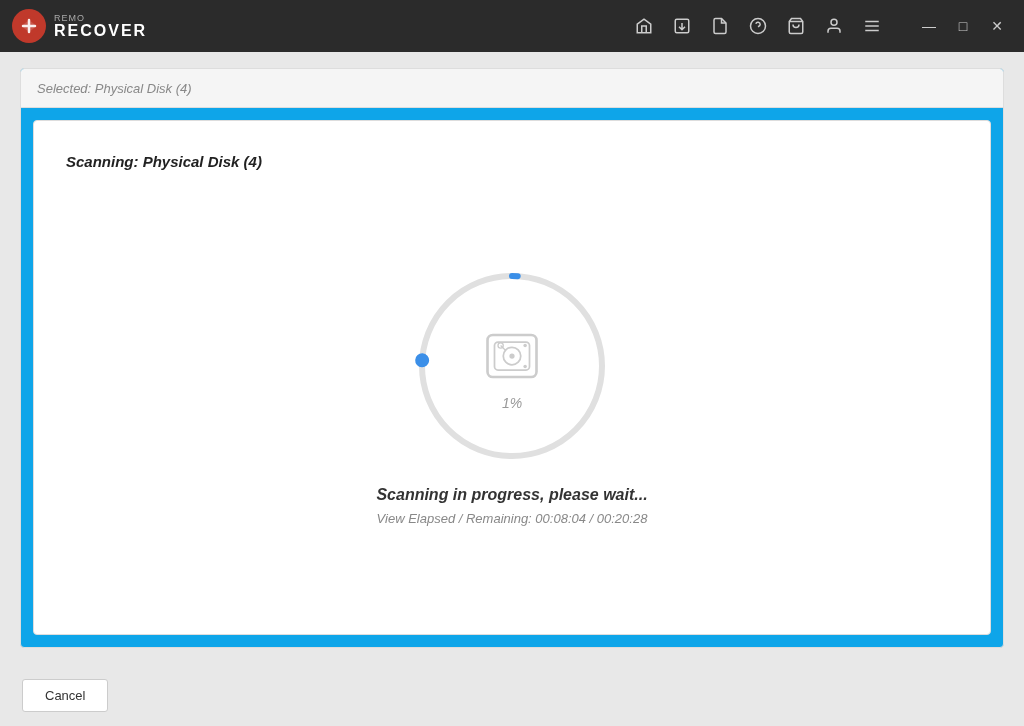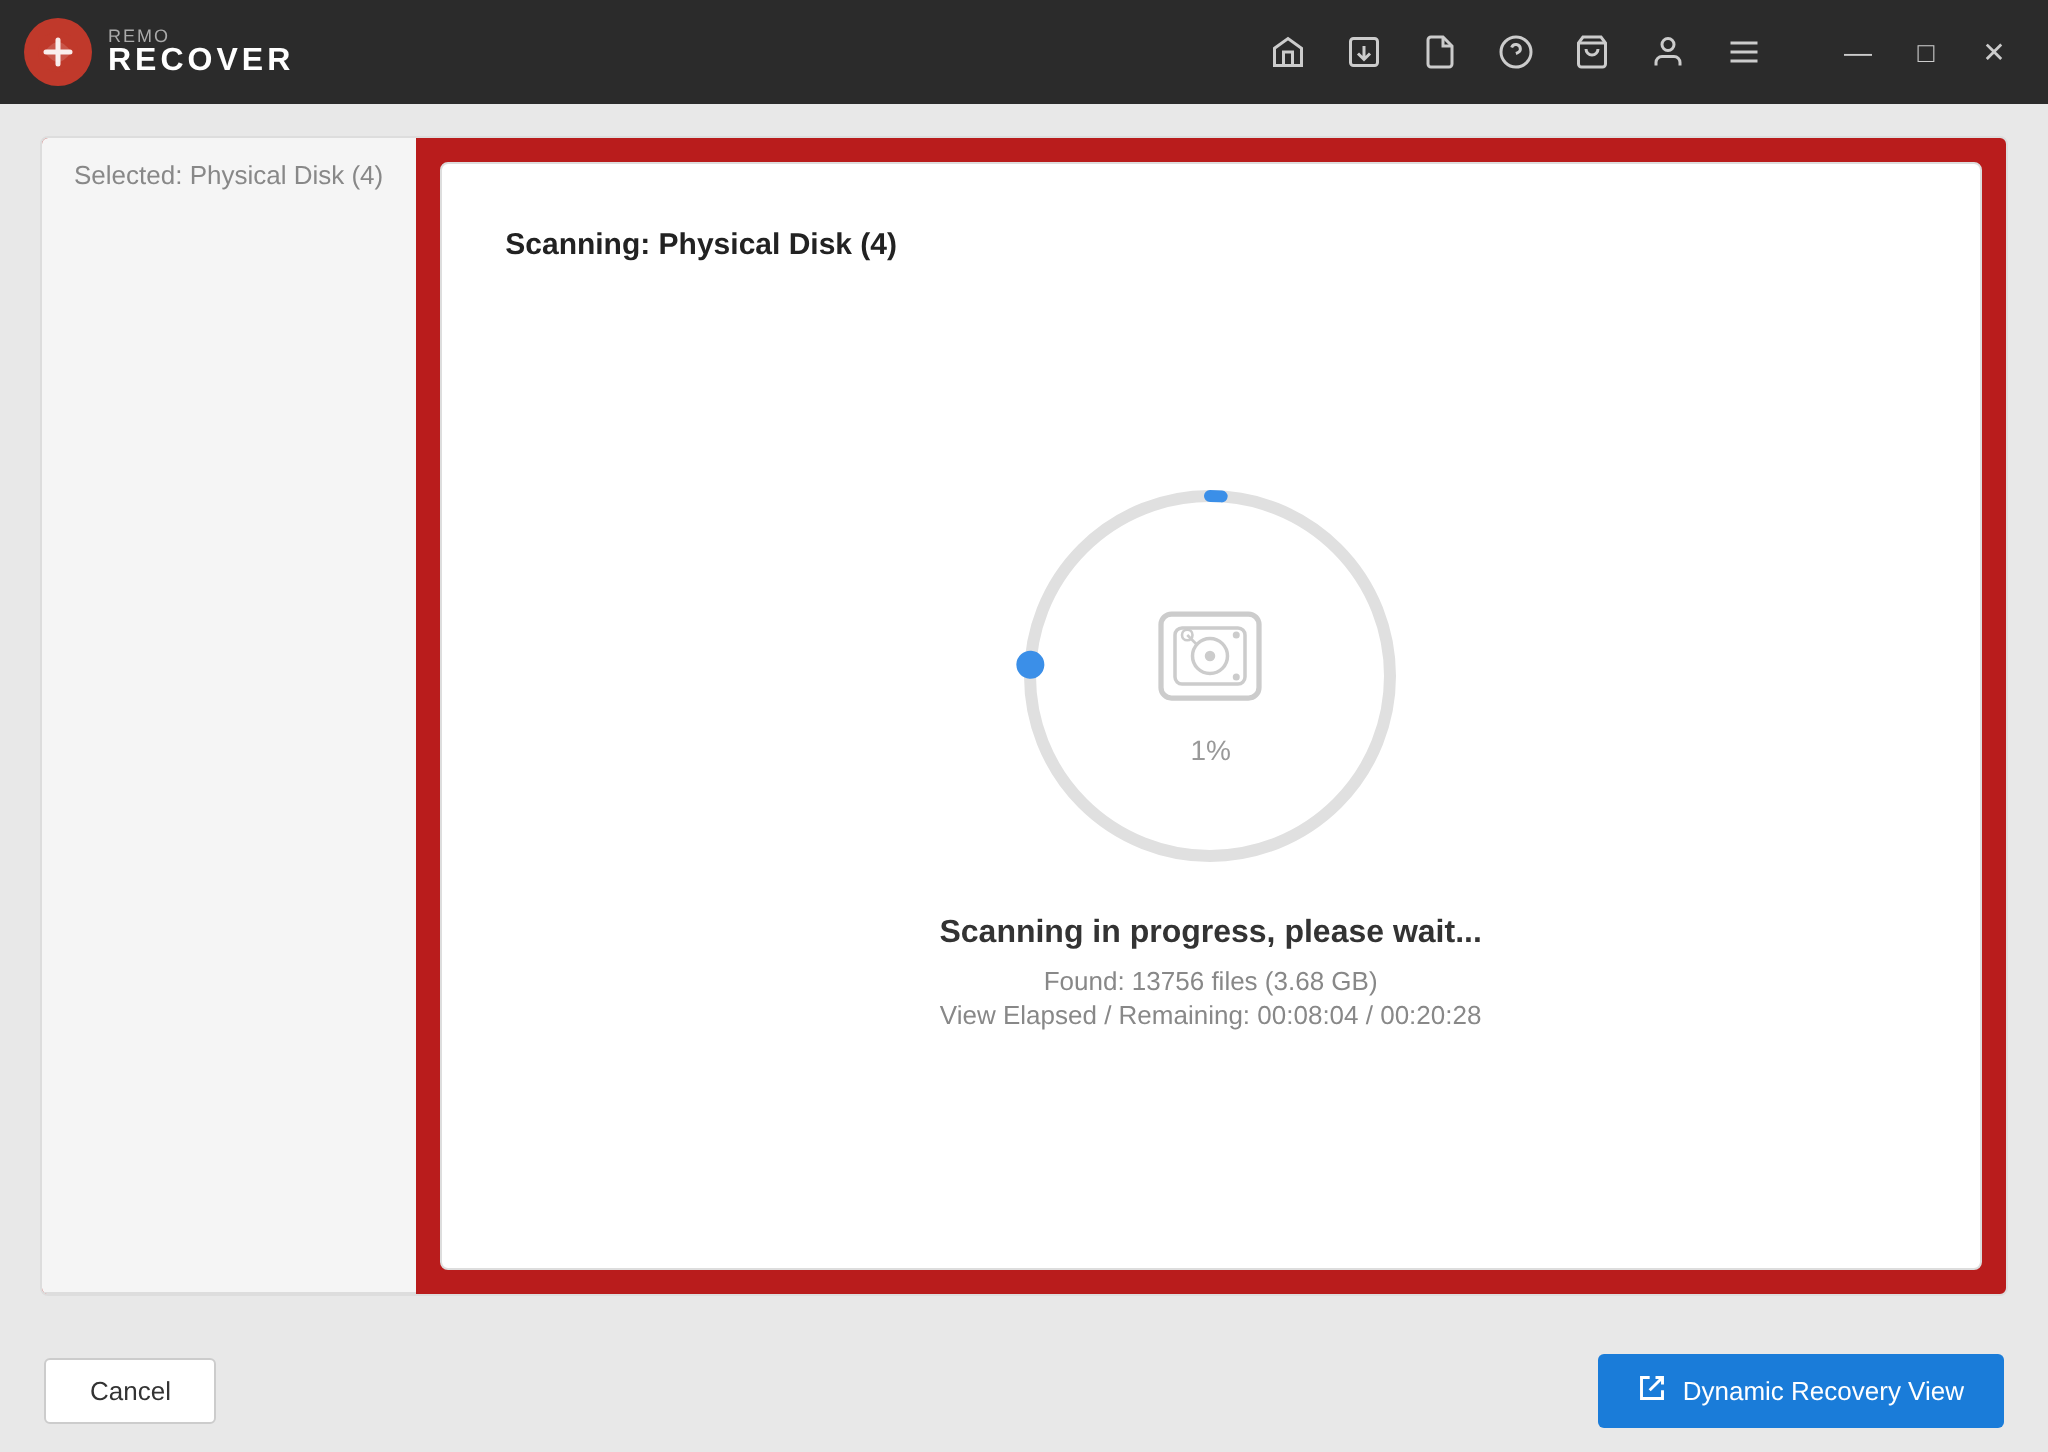--- a/index.html
+++ b/index.html
@@ -104,27 +104,28 @@
     
     .main-content {
       flex: 1;
       background: #e8e8e8;
       padding: 16px 20px;
       display: flex;
       flex-direction: column;
     }
 
     .outer-card {
-      background: #b91c1c;
+      background: #0ea5e9;
       border: 1px solid #ddd;
       border-radius: 4px;
       flex: 1;
       display: flex;
-      flex-direction: row;
+      flex-direction: column;
       overflow: hidden;
+      font-style: italic;
     }
 
     .outer-card-header {
       padding: 10px 16px;
       border-bottom: 1px solid #ddd;
       background: #f5f5f5;
     }
 
     .selected-label {
       color: #888;
@@ -378,33 +379,22 @@
               <line x1="27" y1="28" x2="33" y2="34" stroke="#ccc" stroke-width="1.5"></line>
               <circle cx="55" cy="28" r="2" fill="#ccc"></circle>
               <circle cx="55" cy="52" r="2" fill="#ccc"></circle>
             </svg>
             <span class="progress-percent">1%</span>
           </div>
         </div>
 
         <div class="scanning-status">
           <div class="scanning-main-text">Scanning in progress, please wait...</div>
-          <div class="scanning-found">Found: 13756 files (3.68 GB)</div>
           <div class="scanning-time">View Elapsed / Remaining:  00:08:04 / 00:20:28</div>
         </div>
       </div>
     </div>
   </div>
 </div>
 
 <div class="footer">
   <button class="cancel-btn">Cancel</button>
-  <button class="dynamic-btn">
-    <span class="dynamic-btn-icon">
-      <svg width="14" height="14" viewBox="0 0 24 24" fill="none" stroke="white" stroke-width="2.5">
-        <polyline points="15 3 21 3 21 9"></polyline>
-        <path d="M10 14L21 3"></path>
-        <polyline points="21 14 21 21 3 21 3 3 10 3"></polyline>
-      </svg>
-    </span>
-    <span>Dynamic Recovery View</span>
-  </button>
 </div>
 
 </body></html>

